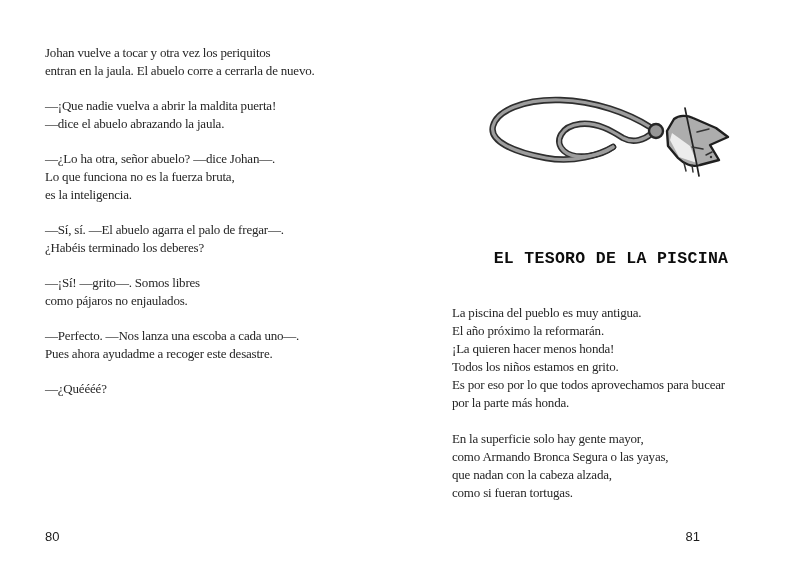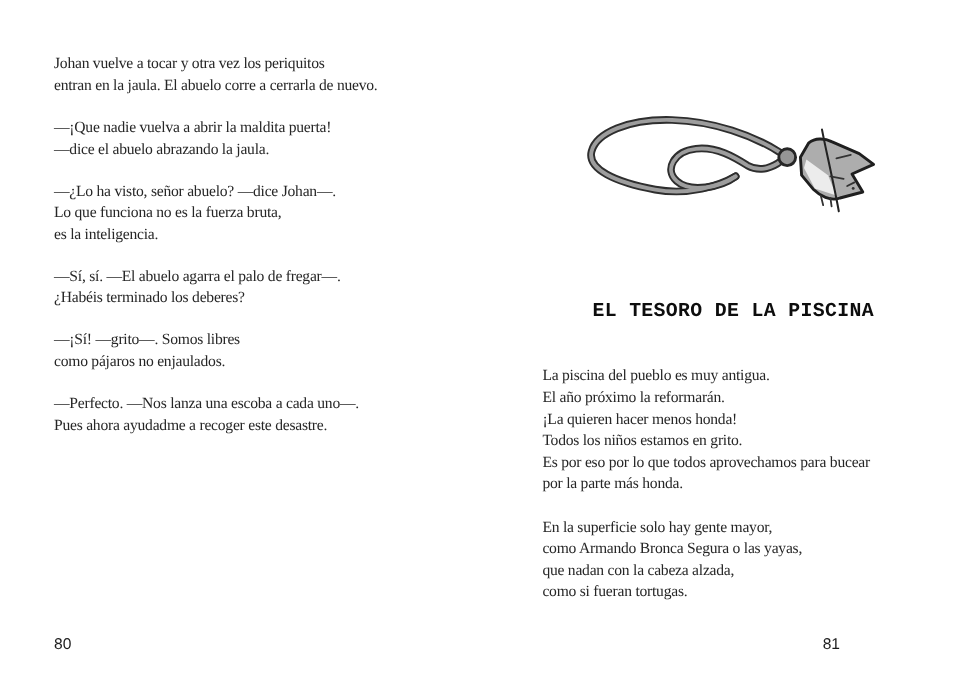--- a/index.html
+++ b/index.html
@@ -82,35 +82,38 @@
   <section class="col-left">
     <div class="paragraph">
       <div class="line">Johan vuelve a tocar y otra vez los periquitos</div>
       <div class="line">entran en la jaula. El abuelo corre a cerrarla de nuevo.</div>
     </div>
     <div class="paragraph">
       <div class="line">—¡Que nadie vuelva a abrir la maldita puerta!</div>
       <div class="line">—dice el abuelo abrazando la jaula.</div>
     </div>
     <div class="paragraph">
-      <div class="line">—¿Lo ha visto, señor abuelo? —dice Johan—.</div>
+      <div class="line">—¿Lo ha otra, señor abuelo? —dice Johan—.</div>
       <div class="line">Lo que funciona no es la fuerza bruta,</div>
       <div class="line">es la inteligencia.</div>
     </div>
     <div class="paragraph">
       <div class="line">—Sí, sí. —El abuelo agarra el palo de fregar—.</div>
       <div class="line">¿Habéis terminado los deberes?</div>
     </div>
     <div class="paragraph">
       <div class="line">—¡Sí! —grito—. Somos libres</div>
       <div class="line">como pájaros no enjaulados.</div>
     </div>
     <div class="paragraph">
       <div class="line">—Perfecto. —Nos lanza una escoba a cada uno—.</div>
       <div class="line">Pues ahora ayudadme a recoger este desastre.</div>
+    </div>
+    <div class="paragraph">
+      <div class="line">—¿Quéééé?</div>
     </div>
   </section>
 
   <svg class="illustration" width="260" height="92" viewBox="478 94 260 92">
     <g>
       <path class="cord-dark" d="M 650 128 C 628 114 595 102 560 101 C 523 100 497 112 493 127 C 489 142 513 153 546 159 C 574 164 599 156 613 148"></path>
       <path class="cord-dark" d="M 613 148 C 601 157 575 162 564 152 C 553 142 562 127 580 125 C 597 123 612 132 623 139 C 634 145 645 140 651 135"></path>
       <path class="cord-gray" d="M 650 128 C 628 114 595 102 560 101 C 523 100 497 112 493 127 C 489 142 513 153 546 159 C 574 164 599 156 613 148"></path>
       <path class="cord-gray" d="M 613 148 C 601 157 575 162 564 152 C 553 142 562 127 580 125 C 597 123 612 132 623 139 C 634 145 645 140 651 135"></path>
     </g>

